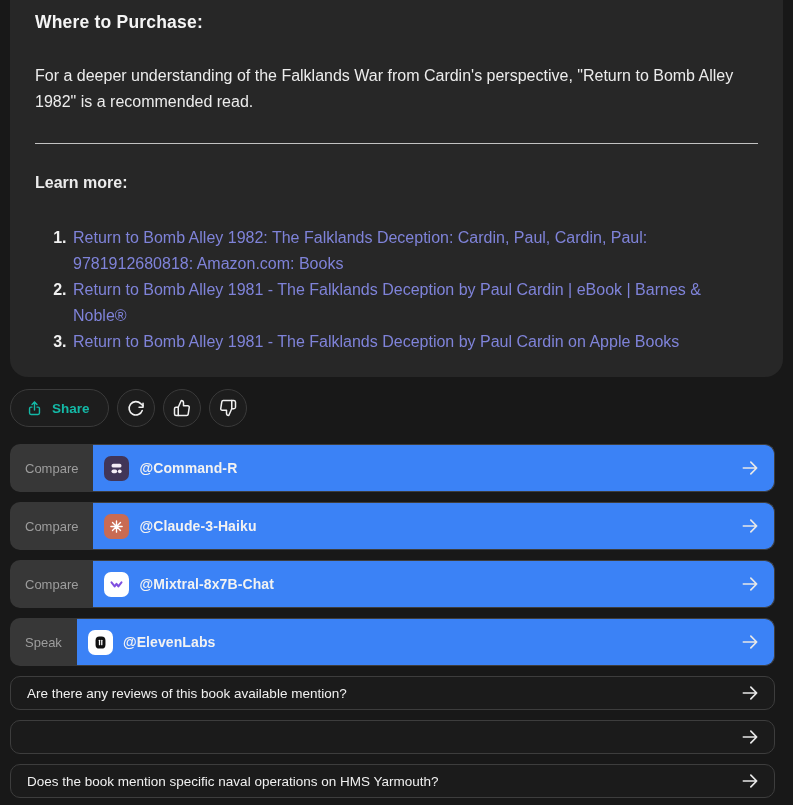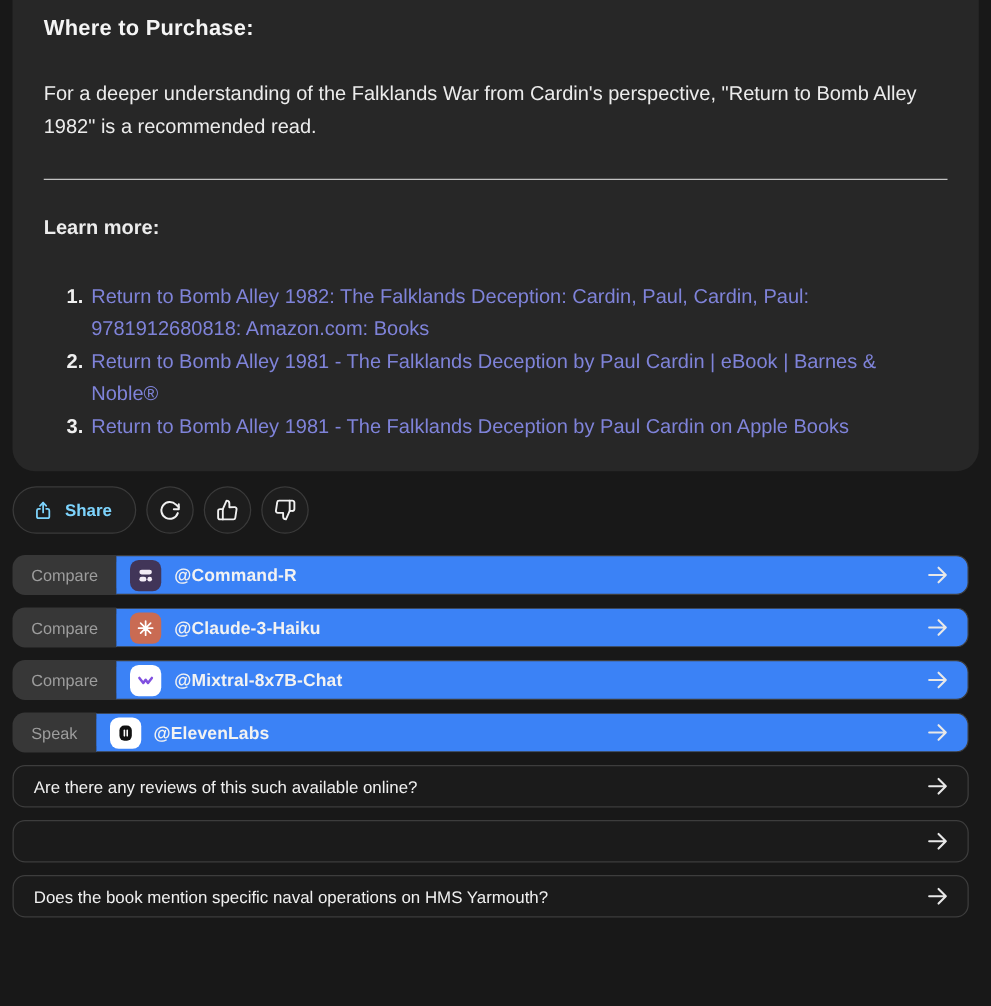--- a/index.html
+++ b/index.html
@@ -72,21 +72,21 @@
     display: flex;
     align-items: center;
     gap: 8px;
     margin: 12px 10px 17px 10px;
   }
   .pill-btn {
     height: 38px;
     border-radius: 19px;
     background: #1d1d1d;
     border: 1px solid #3a3a3a;
-    color: #7dd3fc;
+    color: #14b8a6;
     display: flex;
     align-items: center;
     gap: 9px;
     padding: 0 18px 0 15px;
     font-size: 13.5px;
     font-weight: 600;
     cursor: pointer;
   }
   .circle-btn {
     width: 38px; height: 38px;
@@ -98,21 +98,21 @@
     justify-content: center;
     cursor: pointer;
     color: #f0f0f0;
   }
   .circle-btn svg, .pill-btn svg { display:block; }
 
   
   .bot-row {
     display: flex;
     align-items: stretch;
-    height: 32px;
+    height: 48px;
     margin: 0 18px 10px 10px;
   }
   .bot-row .tab {
     background: #373737;
     color: #9d9d9d;
     font-size: 13px;
     border-radius: 10px 0 0 10px;
     display: flex;
     align-items: center;
     padding: 0 15px;
@@ -297,21 +297,21 @@
     <span class="bot-name">@ElevenLabs</span>
     <span class="arrow-right">
       <svg width="20" height="20" viewBox="0 0 24 24" fill="none" stroke="currentColor" stroke-width="2" stroke-linecap="round" stroke-linejoin="round">
           <path d="M4 12h16M13 5l7 7-7 7"></path>
         </svg>
     </span>
   </div>
 </div>
 
 <div class="question-row">
-  <span>Are there any reviews of this such available online?</span>
+  <span>Are there any reviews of this book available mention?</span>
   <span class="arrow-right">
     <svg width="20" height="20" viewBox="0 0 24 24" fill="none" stroke="currentColor" stroke-width="2" stroke-linecap="round" stroke-linejoin="round">
         <path d="M4 12h16M13 5l7 7-7 7"></path>
       </svg>
   </span>
 </div>
 
 <div class="question-row">
   <span class="arrow-right">
     <svg width="20" height="20" viewBox="0 0 24 24" fill="none" stroke="currentColor" stroke-width="2" stroke-linecap="round" stroke-linejoin="round">

